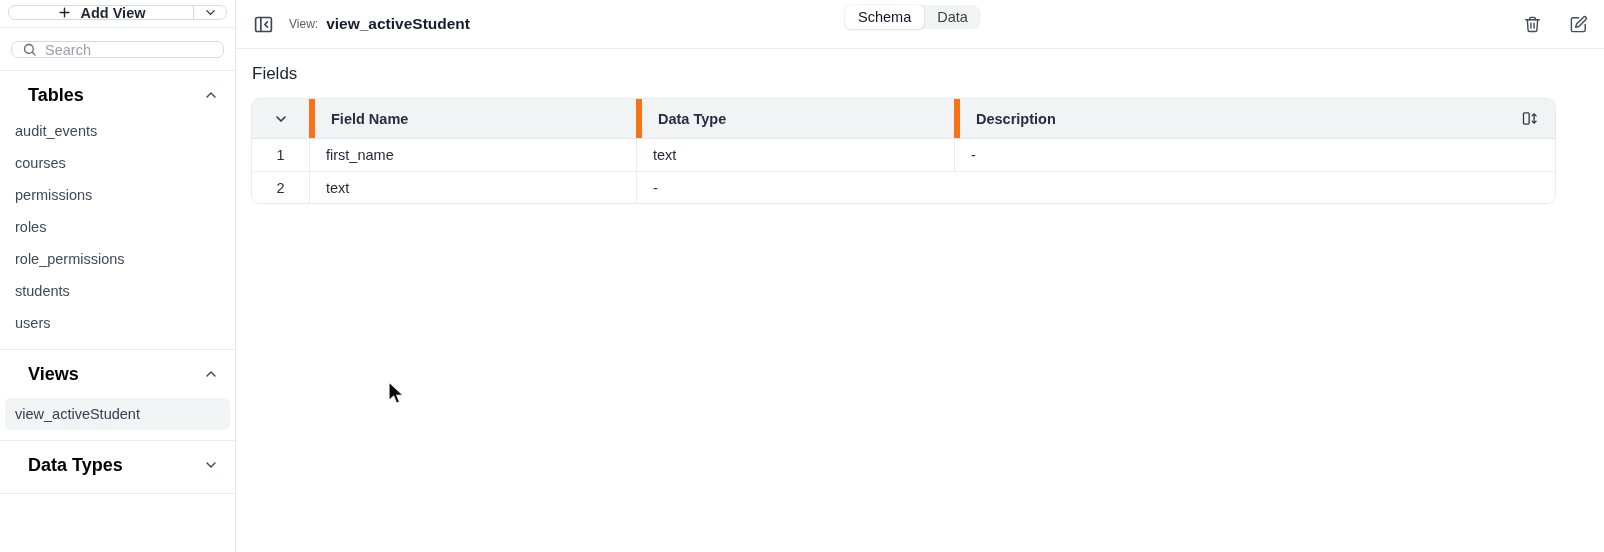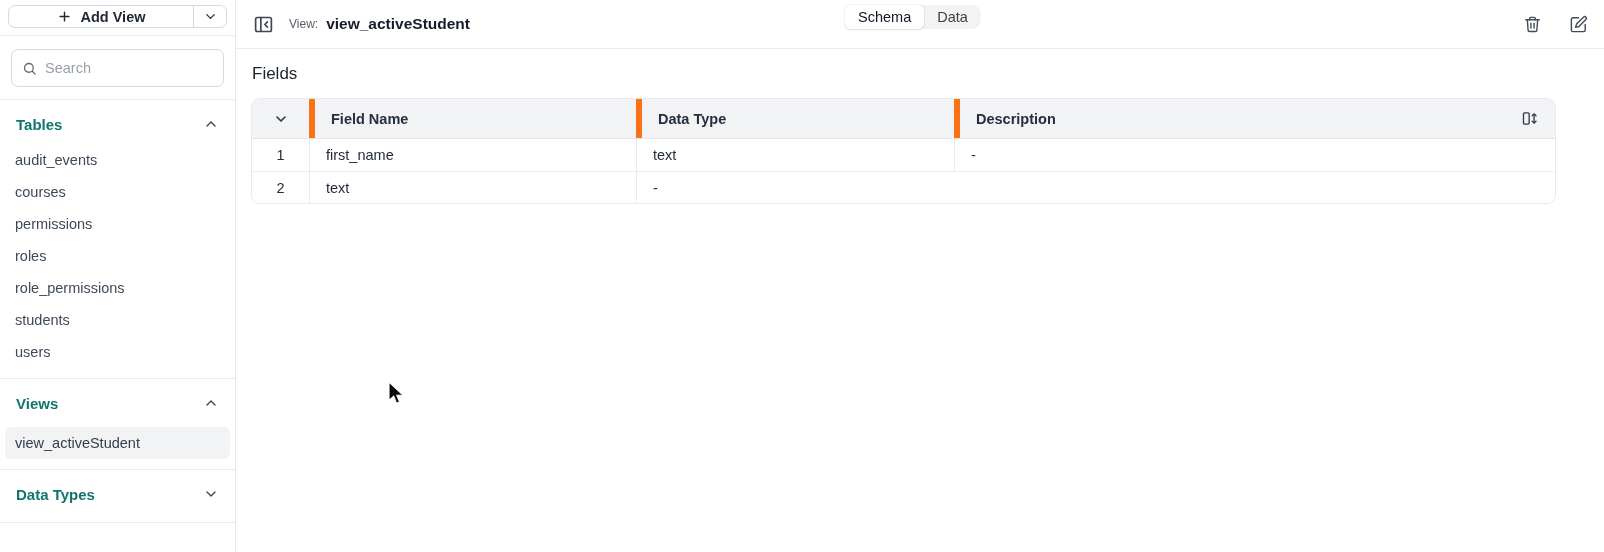--- a/index.html
+++ b/index.html
@@ -16,53 +16,53 @@
   
   .sidebar {
     position: absolute; left: 0; top: 0; width: 236px; height: 552px;
     background: #ffffff; border-right: 1px solid #e5e7eb;
   }
   .sidebar-top {
     padding: 5px 8px 7px 8px;
     border-bottom: 1px solid #e9ebee;
   }
   .add-view-btn {
-    display: flex; align-items: stretch; height: 23px;
+    display: flex; align-items: stretch; height: 15px;
     background: #fff; border: 1px solid #d6dade; border-radius: 7px;
     overflow: hidden; cursor: pointer;
   }
   .add-view-main {
     flex: 1; display: flex; align-items: center; justify-content: center; gap: 9px;
     font-size: 14.5px; font-weight: 600; color: #1f2733;
   }
   .add-view-caret {
     width: 33px; display: flex; align-items: center; justify-content: center;
     border-left: 1px solid #d6dade; color: #333d4b;
   }
   .search-wrap { padding: 13px 11px 12px 11px; border-bottom: 1px solid #e9ebee; }
   .search-box {
     display: flex; align-items: center; gap: 8px;
-    height: 38px; padding: 0 10px;
+    height: 17px; padding: 0 10px;
     border: 1px solid #d6dade; border-radius: 7px; background: #fff;
   }
   .search-box input {
     border: none; outline: none; flex: 1; min-width: 0;
     font-family: "Liberation Sans", sans-serif;
     font-size: 14.5px; color: #1f2937; background: transparent;
   }
   .search-box input::placeholder { color: #99a1ab; }
 
   .side-section { border-bottom: 1px solid #e9ebee; padding-bottom: 10px; }
   .side-section.no-items { padding-bottom: 14px; }
   .section-header {
     height: 38px; padding: 10px 16px 0 16px;
     display: flex; align-items: center; justify-content: space-between;
     cursor: pointer;
   }
-  .section-title { font-size: 15px; font-weight: 700; color: #0f766e; }
+  .section-title { font-size: 18px; font-weight: 700; color: #000000; margin-left: 12px; }
   .section-chevron { color: #3a4654; }
   .side-items { padding-top: 6px; }
   .side-item {
     height: 32px; display: flex; align-items: center;
     padding: 0 15px; font-size: 14.5px; color: #3e4a59; cursor: pointer;
   }
   .side-item.selected {
     margin: 4px 5px 0 5px; padding: 0 10px;
     background: #f1f3f5; border-radius: 6px; color: #333e4d;
   }

